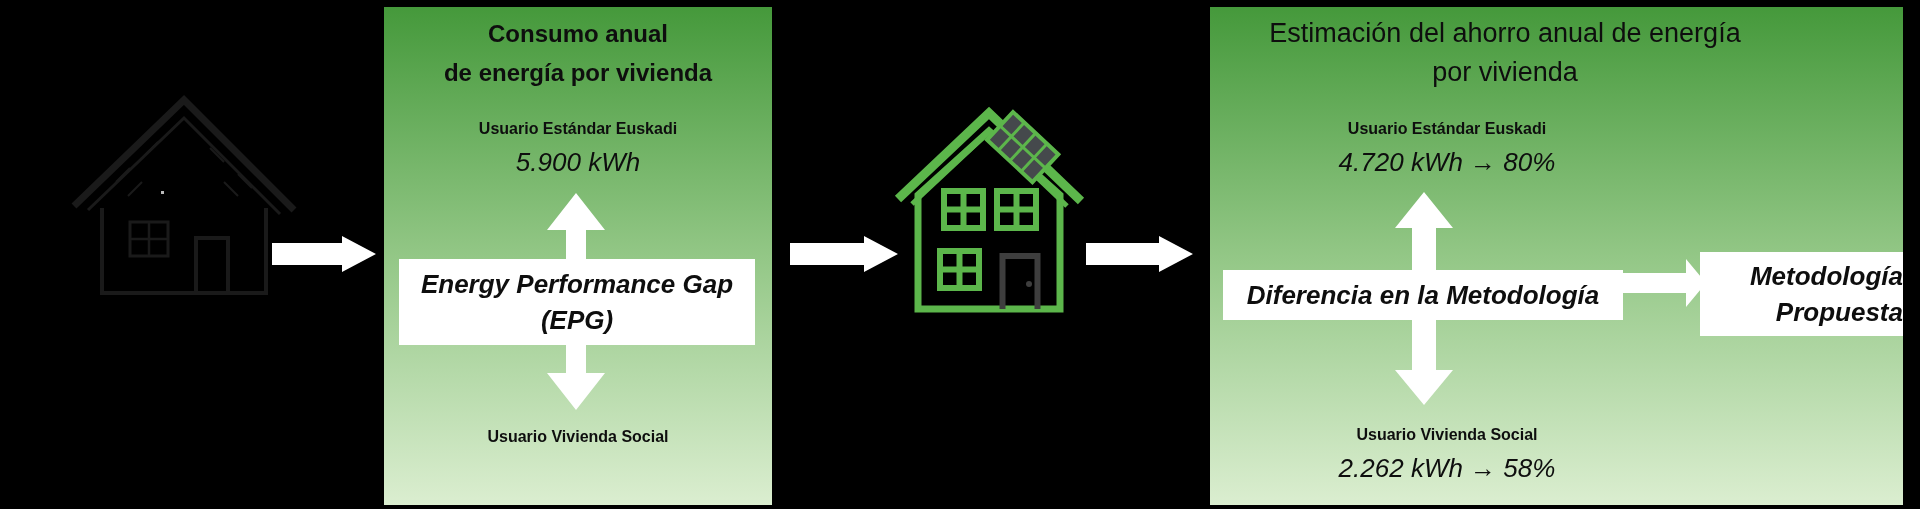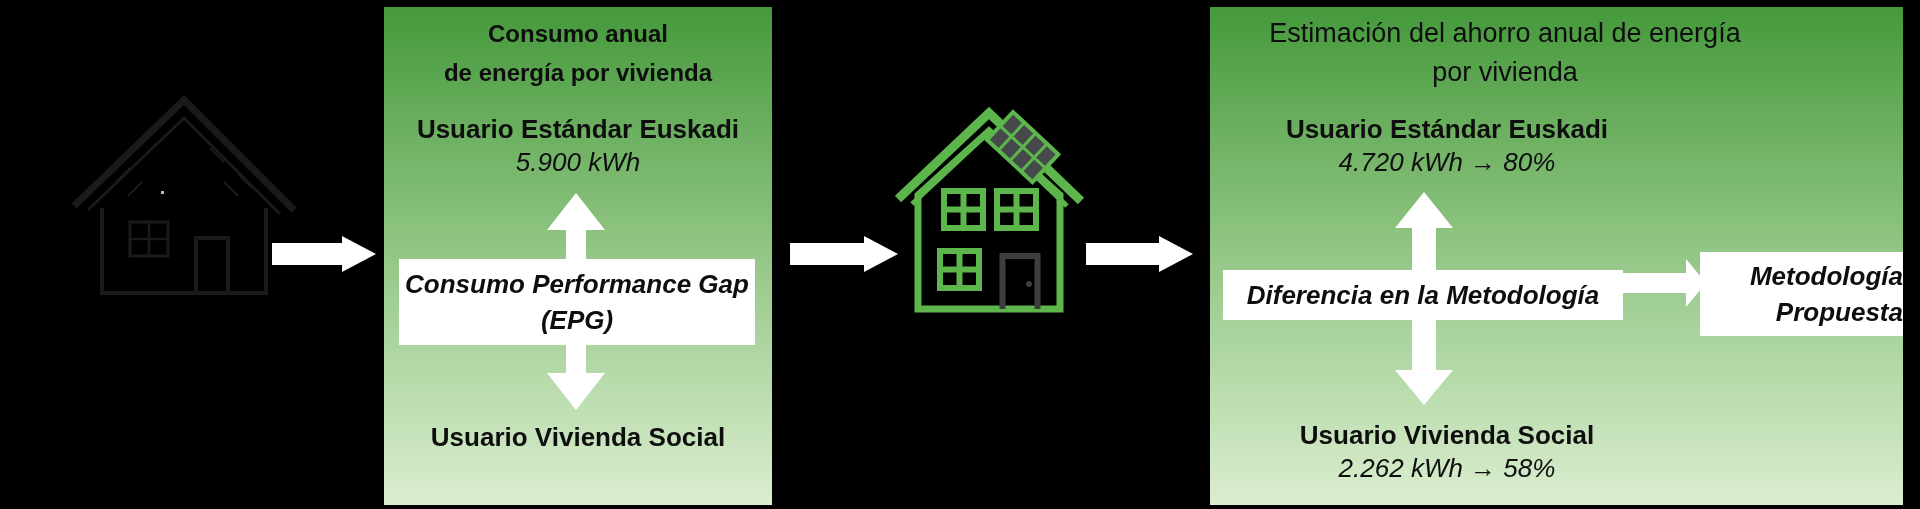--- a/index.html
+++ b/index.html
@@ -10,21 +10,21 @@
   .panel{
     position:absolute;top:7px;height:498px;
     background:linear-gradient(180deg,#45993b 0%,#93c786 50%,#dbeed0 100%);
   }
   .p-consumo{left:384px;width:388px;}
   .p-ahorro{left:1210px;width:693px;}
   .layer{position:absolute;left:0;top:0;}
   .tblock{position:absolute;text-align:center;}
   .title-line{font-weight:bold;font-size:24px;line-height:39px;white-space:nowrap;}
   .title2-line{font-weight:normal;font-size:27px;line-height:39px;white-space:nowrap;}
-  .u-label{font-weight:bold;font-size:26px;line-height:34px;white-space:nowrap;}
+  .u-label{font-weight:bold;font-size:16px;line-height:34px;white-space:nowrap;}
   .u-value{font-style:italic;font-size:26px;line-height:33px;white-space:nowrap;}
   .wbox{
     position:absolute;background:#ffffff;
     display:flex;flex-direction:column;align-items:center;justify-content:center;
     font-weight:bold;font-style:italic;font-size:26px;line-height:36px;text-align:center;
   }
   svg{display:block;}
 </style>
 </head>
 <body>
@@ -87,21 +87,21 @@
     <div class="title-line">Consumo anual</div>
     <div class="title-line">de energía por vivienda</div>
   </div>
 
   <div class="tblock" style="left:384px;top:112px;width:388px;">
     <div class="u-label">Usuario Estándar Euskadi</div>
     <div class="u-value">5.900 kWh</div>
   </div>
 
   <div class="wbox" style="left:399px;top:259px;width:356px;height:86px;">
-    <div>Consumo Performance Gap</div>
+    <div>Energy Performance Gap</div>
     <div>(EPG)</div>
   </div>
 
   <div class="tblock" style="left:384px;top:420px;width:388px;">
     <div class="u-label">Usuario Vivienda Social</div>
   </div>
 
   <div class="tblock" style="left:1155px;top:14px;width:700px;">
     <div class="title2-line">Estimación del ahorro anual de energía</div>
     <div class="title2-line">por vivienda</div>

